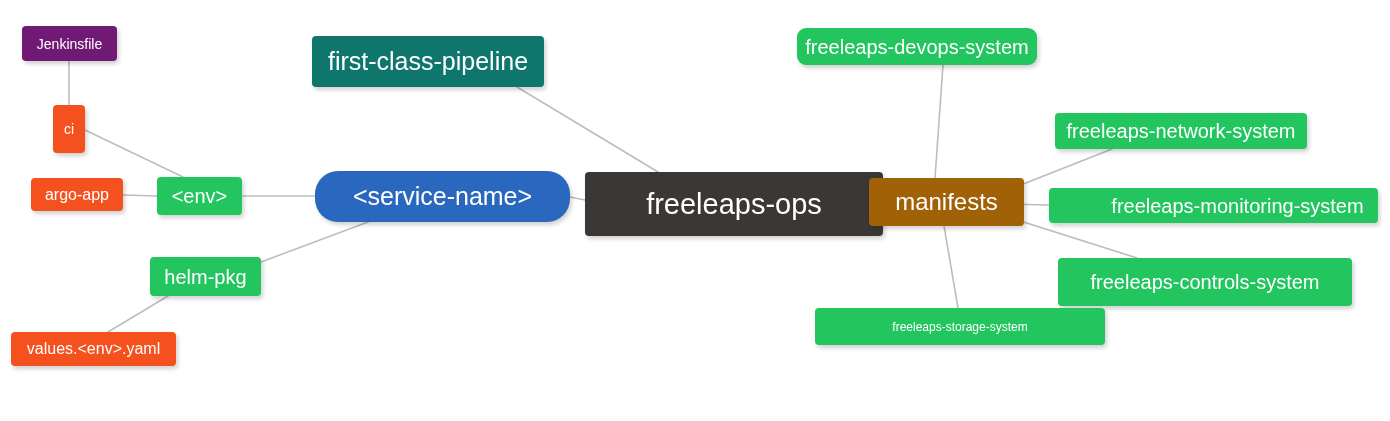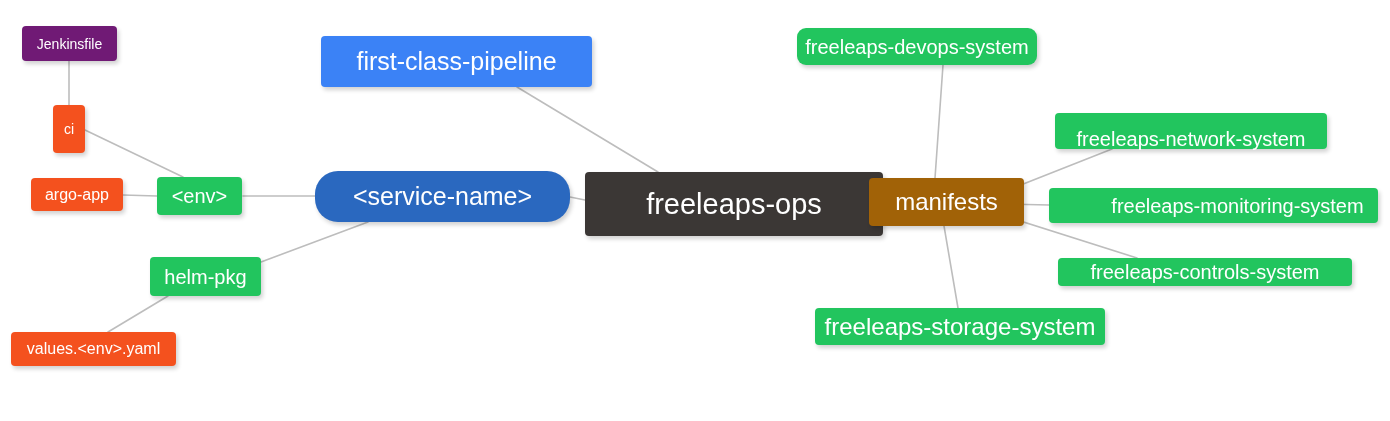--- a/index.html
+++ b/index.html
@@ -61,21 +61,21 @@
       <line x1="1008" y1="217" x2="1137" y2="258" stroke="#bdbdbd" stroke-width="1.6" stroke-linecap="round"></line>
       <line x1="944" y1="226" x2="958" y2="308" stroke="#bdbdbd" stroke-width="1.6" stroke-linecap="round"></line>
     </svg>
   <div id="node-layer">
       <div class="node" style="left: 585px; top: 172px; width: 298px; height: 64px; background: rgb(59, 55, 53); font-size: 29px;">
         <span class="node-label">freeleaps-ops</span>
       </div>
       <div class="node" style="left: 315px; top: 171px; width: 255px; height: 51px; background: rgb(42, 104, 191); font-size: 25px; border-radius: 23px;">
         <span class="node-label">&lt;service-name&gt;</span>
       </div>
-      <div class="node" style="left: 321px; top: 36px; width: 271px; height: 51px; background: #3b82f6; font-size: 25px;">
+      <div class="node" style="left: 312px; top: 36px; width: 232px; height: 51px; background: #0f766e; font-size: 25px;">
         <span class="node-label">first-class-pipeline</span>
       </div>
       <div class="node" style="left: 853px; top: 178px; width: 155px; height: 48px; background: #a16207; font-size: 24px; margin-left: 16px;">
         <span class="node-label">manifests</span>
       </div>
       <div class="node" style="left: 157px; top: 177px; width: 85px; height: 38px; background: rgb(34, 197, 94); font-size: 20px;">
         <span class="node-label">&lt;env&gt;</span>
       </div>
       <div class="node" style="left: 150px; top: 257px; width: 111px; height: 39px; background: rgb(34, 197, 94); font-size: 20px;">
         <span class="node-label">helm-pkg</span>
@@ -88,26 +88,26 @@
       </div>
       <div class="node" style="left: 31px; top: 178px; width: 92px; height: 33px; background: rgb(244, 81, 30); font-size: 16px;">
         <span class="node-label">argo-app</span>
       </div>
       <div class="node" style="left: 11px; top: 332px; width: 165px; height: 34px; background: rgb(244, 81, 30); font-size: 16px;">
         <span class="node-label">values.&lt;env&gt;.yaml</span>
       </div>
       <div class="node" style="left: 797px; top: 28px; width: 240px; height: 37px; background: rgb(34, 197, 94); font-size: 20px; border-radius: 9px;">
         <span class="node-label">freeleaps-devops-system</span>
       </div>
-      <div class="node" style="left: 1055px; top: 113px; width: 272px; height: 36px; background: rgb(34, 197, 94); font-size: 20px; align-items: flex-end;">
+      <div class="node" style="left: 1055px; top: 113px; width: 252px; height: 36px; background: rgb(34, 197, 94); font-size: 20px;">
         <span class="node-label">freeleaps-network-system</span>
       </div>
       <div class="node" style="left: 1049px; top: 188px; width: 329px; height: 35px; background: rgb(34, 197, 94); font-size: 20px; padding-left: 48px;">
         <span class="node-label">freeleaps-monitoring-system</span>
       </div>
-      <div class="node" style="left: 1058px; top: 258px; width: 294px; height: 28px; background: rgb(34, 197, 94); font-size: 20px;">
+      <div class="node" style="left: 1058px; top: 258px; width: 294px; height: 48px; background: rgb(34, 197, 94); font-size: 20px;">
         <span class="node-label">freeleaps-controls-system</span>
       </div>
-      <div class="node" style="left: 815px; top: 308px; width: 290px; height: 37px; background: rgb(34, 197, 94); font-size: 24px;">
+      <div class="node" style="left: 815px; top: 308px; width: 290px; height: 37px; background: rgb(34, 197, 94); font-size: 12px;">
         <span class="node-label">freeleaps-storage-system</span>
       </div>
     </div>
 </div>
 
 </body></html>

